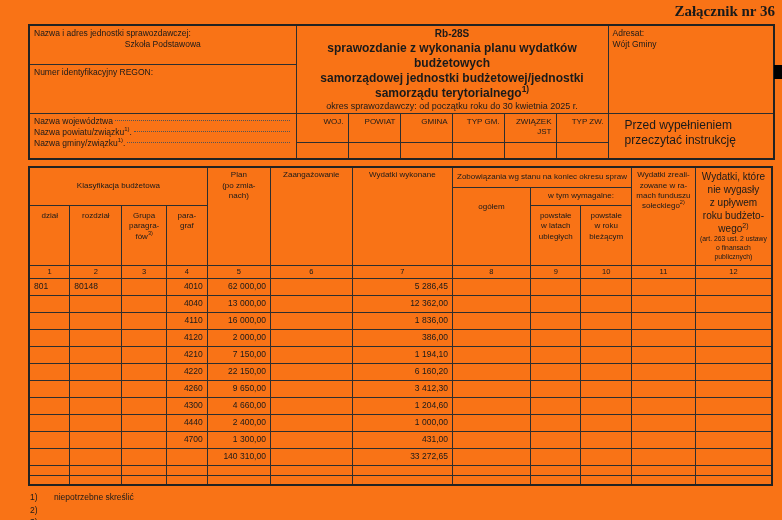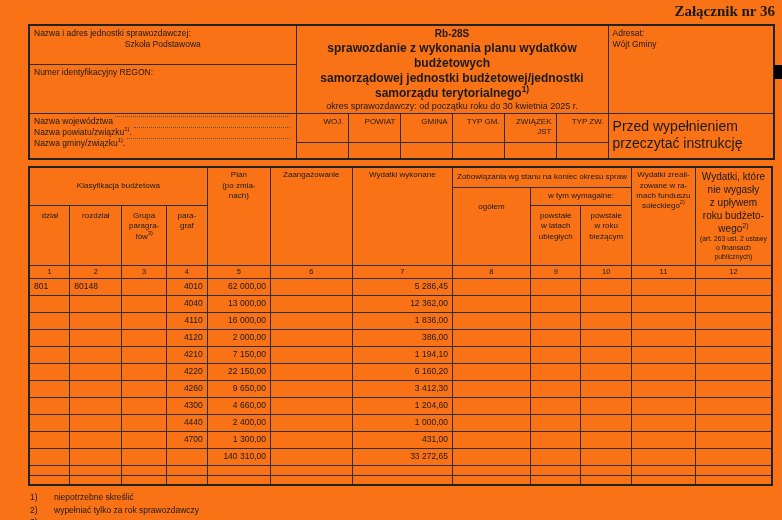--- a/index.html
+++ b/index.html
@@ -18,25 +18,25 @@
   .pre{white-space:pre-line;}
   
   .unit-cell{height:22px;}
   .regon-cell{height:28px;}
   .t-block{text-align:center;padding-top:2px;}
   .t-code{font-weight:bold;font-size:10px;}
   .t-l{font-weight:bold;font-size:12px;}
   .t-period{font-size:9px;}
   .centered{text-align:center;}
   .names-cell{padding:2px 4px;}
-  .nrow{display:flex;align-items:flex-start;height:11px;}
+  .nrow{display:flex;align-items:center;height:11px;}
   .nrow .dots{flex:1;border-bottom:1px dotted #555;margin:0 2px 2px 2px;}
   .code-label{height:24px;text-align:right;font-size:8px;padding-top:3px;}
   .code-value{height:12px;}
-  .instr-cell{font-size:14px;padding:4px 2px 0 4px;}
+  .instr-cell{font-size:12px;padding:4px 2px 0 16px;}
   
   .hc{text-align:center;font-size:8px;line-height:1.3;}
   .mid{vertical-align:middle;}
   .padtop{padding-top:2px;}
   .ogolem{vertical-align:top;padding-top:14px;}
   .subtop{padding-top:5px;}
   tr.h1{height:20px;} tr.h2{height:18px;} tr.h3{height:60px;}
   tr.nums{height:13px;} tr.nums td{font-size:7.5px;text-align:center;padding:1px;}
   .col12-title{font-size:10px;white-space:pre-line;}
   .col12-note{font-size:6.8px;white-space:pre-line;}
@@ -385,21 +385,20 @@
       </tbody>
   </table>
 
   <div class="footnotes">
     <div class="fn">
       <span class="fn-num">1)</span>
       <span>niepotrzebne skreślić</span>
     </div>
     <div class="fn">
       <span class="fn-num">2)</span>
-      <span>wypełniać tylko za rok sprawozdawczy</span>
     </div>
     <div class="fn">
       <span class="fn-num">3)</span>
     </div>
   </div>
 
   <div class="signatures">
     <div class="sig sig-left">
       <div>Główny księgowy lub Skarbnik</div>
 

